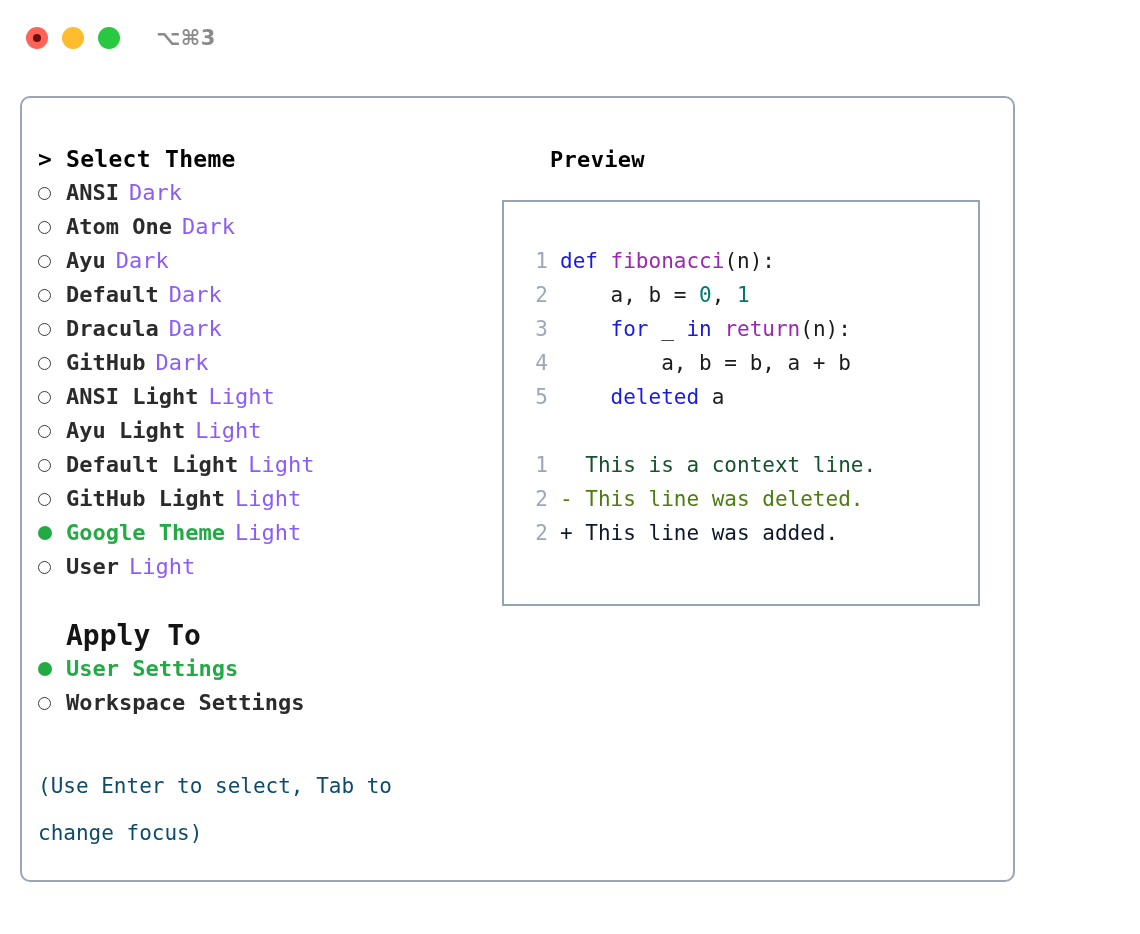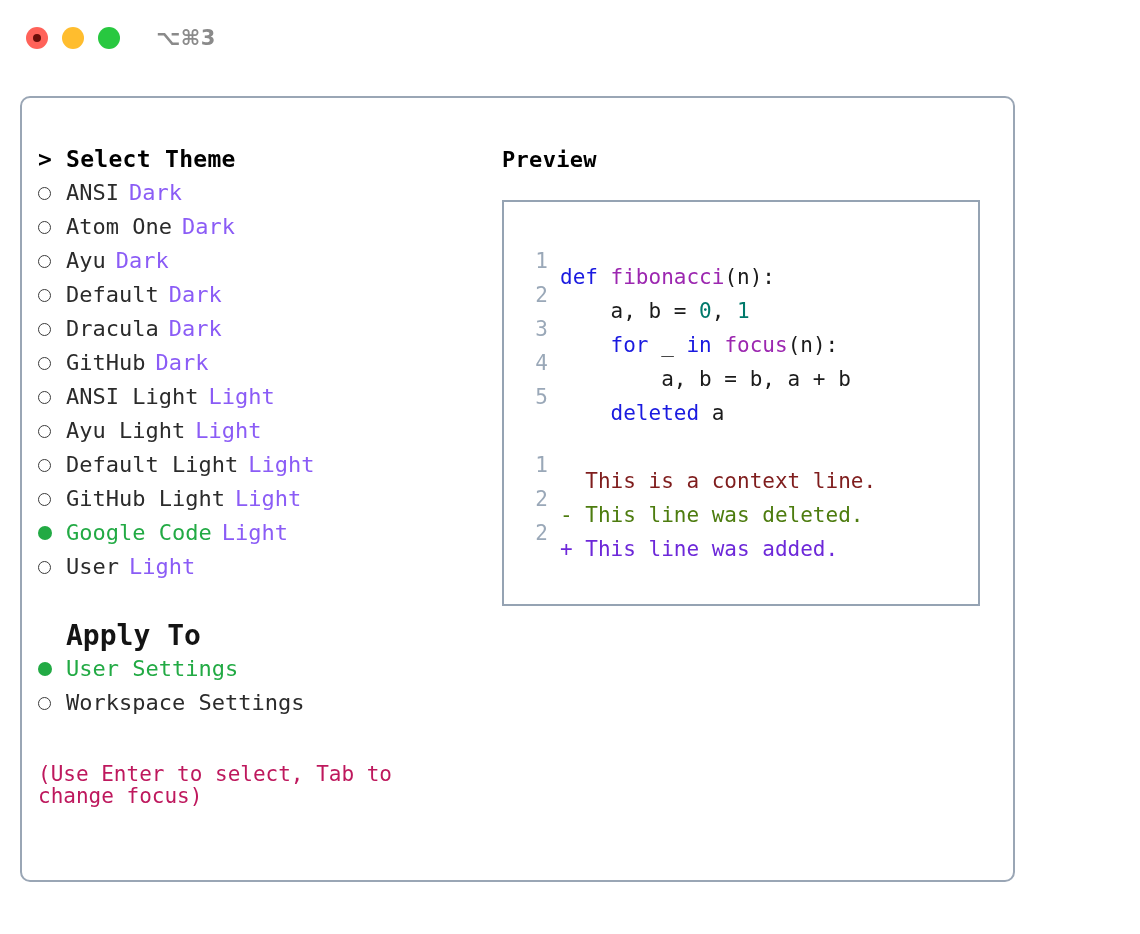--- a/index.html
+++ b/index.html
@@ -128,21 +128,21 @@
     background: transparent;
     display: block;
   }
   .bullet .dot {
     width: 14px;
     height: 14px;
     border-radius: 50%;
     background: #22aa44;
     display: block;
   }
-  .theme-name { color: #2b2b2b; }
+  .theme-name { color: #2b2b2b; font-weight: bold; }
   .theme-row.selected .theme-name { color: #22aa44; }
   .theme-variant {
     color: #8b5cf6;
     margin-left: 10px;
     text-align: right;
   }
 
   .spacer-row { height: 34px; }
 
   .apply-heading {
@@ -159,39 +159,40 @@
     flex: 0 0 auto;
   }
 
   
   .hint {
     position: absolute;
     left: 16px;
     top: 665px;
     width: 420px;
     font-size: 21px;
-    line-height: 22px;
-    color: #be185d;
+    line-height: 47px;
+    color: #0c4a6e;
   }
 
   
   .right-col {
     position: absolute;
     left: 480px;
     top: 44px;
     width: 490px;
   }
   .preview-heading {
     font-size: 22px;
     font-weight: bold;
     color: #000000;
     height: 34px;
     display: flex;
     align-items: center;
     letter-spacing: 0.3px;
+    margin-left: 48px;
   }
   .preview-box {
     margin-top: 24px;
     width: 478px;
     height: 406px;
     border: 2px solid #95a3b3;
     background: #ffffff;
     padding: 42px 0 0 18px;
   }
 
@@ -202,29 +203,29 @@
     white-space: pre;
     display: flex;
   }
   .lineno {
     width: 26px;
     flex: 0 0 auto;
     text-align: right;
     color: #9aa8b8;
     margin-right: 12px;
   }
-  .code-text { white-space: pre; margin-top: 16px; }
+  .code-text { white-space: pre; }
 
   .tok-kw      { color: #1a1ae0; }
   .tok-fn      { color: #9c27b0; }
   .tok-plain   { color: #1b1b1b; }
   .tok-num     { color: #00796b; }
-  .tok-ctx     { color: #7f1d1d; }
+  .tok-ctx     { color: #14532d; }
   .tok-del     { color: #4d7c0f; }
-  .tok-add     { color: #6d28d9; }
+  .tok-add     { color: #0f172a; }
 
   .code-gap { height: 34px; }
 </style>
 </head>
 <body>
 
 <div class="app-root">
 
   <div class="titlebar">
     <div class="traffic-light tl-close">
@@ -249,21 +250,21 @@
             <div class="theme-row"><span class="bullet"><span class="ring"></span></span><span class="theme-name">ANSI</span><span class="theme-variant">Dark</span></div>
             <div class="theme-row"><span class="bullet"><span class="ring"></span></span><span class="theme-name">Atom One</span><span class="theme-variant">Dark</span></div>
             <div class="theme-row"><span class="bullet"><span class="ring"></span></span><span class="theme-name">Ayu</span><span class="theme-variant">Dark</span></div>
             <div class="theme-row"><span class="bullet"><span class="ring"></span></span><span class="theme-name">Default</span><span class="theme-variant">Dark</span></div>
             <div class="theme-row"><span class="bullet"><span class="ring"></span></span><span class="theme-name">Dracula</span><span class="theme-variant">Dark</span></div>
             <div class="theme-row"><span class="bullet"><span class="ring"></span></span><span class="theme-name">GitHub</span><span class="theme-variant">Dark</span></div>
             <div class="theme-row"><span class="bullet"><span class="ring"></span></span><span class="theme-name">ANSI Light</span><span class="theme-variant">Light</span></div>
             <div class="theme-row"><span class="bullet"><span class="ring"></span></span><span class="theme-name">Ayu Light</span><span class="theme-variant">Light</span></div>
             <div class="theme-row"><span class="bullet"><span class="ring"></span></span><span class="theme-name">Default Light</span><span class="theme-variant">Light</span></div>
             <div class="theme-row"><span class="bullet"><span class="ring"></span></span><span class="theme-name">GitHub Light</span><span class="theme-variant">Light</span></div>
-            <div class="theme-row selected"><span class="bullet"><span class="dot"></span></span><span class="theme-name">Google Code</span><span class="theme-variant">Light</span></div>
+            <div class="theme-row selected"><span class="bullet"><span class="dot"></span></span><span class="theme-name">Google Theme</span><span class="theme-variant">Light</span></div>
             <div class="theme-row"><span class="bullet"><span class="ring"></span></span><span class="theme-name">User</span><span class="theme-variant">Light</span></div>
           </div>
 
         <div class="spacer-row"></div>
 
         <div class="apply-heading">
           <span class="bullet-pad"></span>
           <span>Apply To</span>
         </div>
 
@@ -277,21 +278,21 @@
       <div class="hint">(Use Enter to select, Tab to change focus)</div>
 
       <div class="right-col">
 
         <div class="preview-heading">Preview</div>
 
         <div class="preview-box">
           <div id="code-block">
               <div class="code-line"><span class="lineno">1</span><span class="code-text"><span class="tok-kw">def </span><span class="tok-fn">fibonacci</span><span class="tok-plain">(n):</span></span></div>
               <div class="code-line"><span class="lineno">2</span><span class="code-text"><span class="tok-plain">    a, b = </span><span class="tok-num">0</span><span class="tok-plain">, </span><span class="tok-num">1</span></span></div>
-              <div class="code-line"><span class="lineno">3</span><span class="code-text"><span class="tok-plain">    </span><span class="tok-kw">for</span><span class="tok-plain"> _ </span><span class="tok-kw">in</span><span class="tok-plain"> </span><span class="tok-fn">focus</span><span class="tok-plain">(n):</span></span></div>
+              <div class="code-line"><span class="lineno">3</span><span class="code-text"><span class="tok-plain">    </span><span class="tok-kw">for</span><span class="tok-plain"> _ </span><span class="tok-kw">in</span><span class="tok-plain"> </span><span class="tok-fn">return</span><span class="tok-plain">(n):</span></span></div>
               <div class="code-line"><span class="lineno">4</span><span class="code-text"><span class="tok-plain">        a, b = b, a + b</span></span></div>
               <div class="code-line"><span class="lineno">5</span><span class="code-text"><span class="tok-plain">    </span><span class="tok-kw">deleted</span><span class="tok-plain"> a</span></span></div>
             </div>
           <div class="code-gap"></div>
           <div id="diff-block">
               <div class="code-line"><span class="lineno">1</span><span class="code-text tok-ctx">  This is a context line.</span></div>
               <div class="code-line"><span class="lineno">2</span><span class="code-text tok-del">- This line was deleted.</span></div>
               <div class="code-line"><span class="lineno">2</span><span class="code-text tok-add">+ This line was added.</span></div>
             </div>
         </div>

